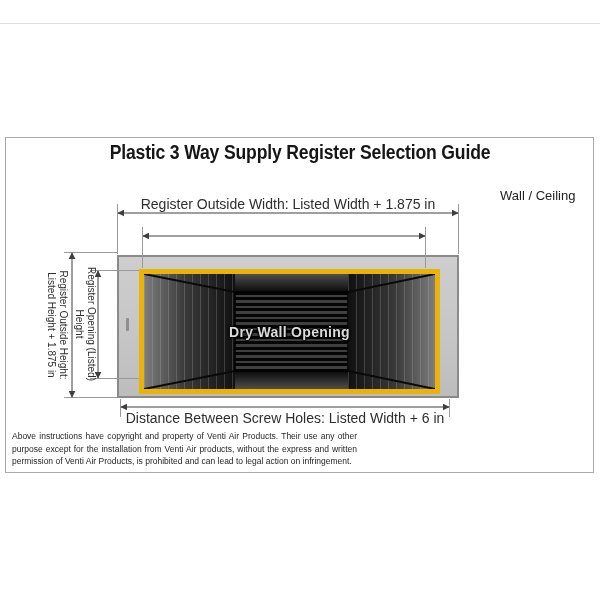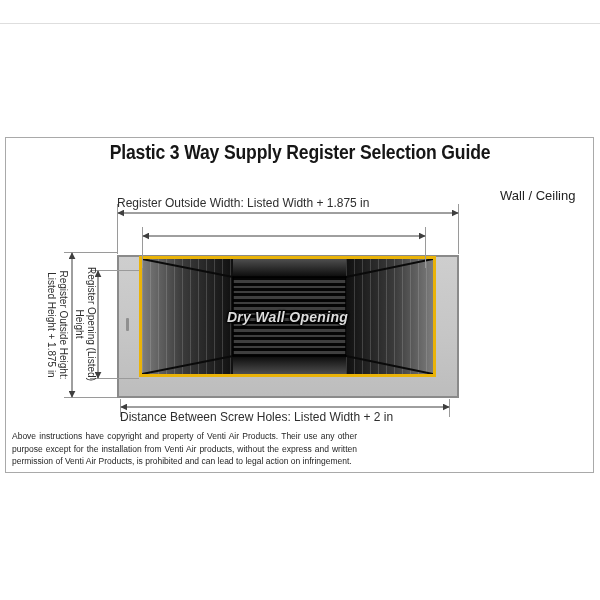--- a/index.html
+++ b/index.html
@@ -11,21 +11,21 @@
   .content-panel{
     position:absolute;left:5px;top:137px;width:589px;height:336px;
     border:1px solid #a9a9a9;background:#ffffff;box-sizing:border-box;
   }
   .title{
     position:absolute;left:0;top:141px;width:600px;text-align:center;
     font-size:20px;font-weight:bold;color:#161616;letter-spacing:-0.2px;
     transform:scaleX(0.88);
   }
   .wall-ceiling{position:absolute;left:500px;top:188px;font-size:13px;color:#222;}
-  .dim-label{position:absolute;font-size:12px;color:#2e2e2e;text-align:left;white-space:nowrap;}
+  .dim-label{position:absolute;font-size:14px;color:#2e2e2e;text-align:center;white-space:nowrap;}
   .lbl-outside-width{left:117px;width:342px;top:196px;}
   .lbl-opening-width{left:142px;width:284px;top:219px;}
   .lbl-screw-holes{left:120px;width:330px;top:410px;}
   .vlabel{
     position:absolute;width:150px;height:24px;font-size:10px;line-height:12px;
     color:#2e2e2e;text-align:center;transform:rotate(90deg);white-space:nowrap;
   }
   .vlabel-outside-height{left:-18px;top:313px;}
   .vlabel-opening-height{left:10px;top:312px;}
   svg.dims{position:absolute;left:0;top:0;width:600px;height:600px;pointer-events:none;}
@@ -33,24 +33,23 @@
   
   .register-frame{
     position:absolute;left:117px;top:255px;width:342px;height:143px;
     background:linear-gradient(180deg,#cecece 0%,#c6c6c6 55%,#bdbdbd 100%);
     border:2px solid #8a8a8a;box-sizing:border-box;
   }
   .screw-slot{position:absolute;width:3px;height:13px;background:#8f8f8f;border-radius:1px;}
   .slot-left{left:7px;top:61px;}
   .slot-right{right:24px;top:57px;}
   .register-dark{
-    position:absolute;left:139px;top:256px;width:291px;height:115px;
-    background:#161616;border:3px solid #eab308;box-sizing:content-box;
+    position:absolute;left:139px;top:269px;width:291px;height:115px;
+    background:#161616;border:5px solid #eab308;box-sizing:content-box;
     overflow:hidden;
-    font-style:italic;
   }
   .fins-left{
     position:absolute;left:0;top:0;width:91px;height:115px;
     background:
       repeating-linear-gradient(90deg,rgba(200,200,200,0.22) 0 1px,rgba(0,0,0,0) 1px 8px),
       linear-gradient(90deg,#7d7d7d 0%,#3a3a3a 45%,#101010 100%);
   }
   .fins-right{
     position:absolute;right:0;top:0;width:87px;height:115px;
     background:
@@ -134,21 +133,21 @@
     <g stroke="#3f3f3f" stroke-width="1">
       <line x1="118" y1="213" x2="458" y2="213" marker-start="url(#arr)" marker-end="url(#arr)"></line>
       <line x1="143" y1="236" x2="425" y2="236" marker-start="url(#arr)" marker-end="url(#arr)"></line>
       <line x1="121" y1="407" x2="449" y2="407" marker-start="url(#arr)" marker-end="url(#arr)"></line>
       <line x1="72" y1="253" x2="72" y2="397" marker-start="url(#arr)" marker-end="url(#arr)"></line>
       <line x1="98" y1="271" x2="98" y2="378" marker-start="url(#arr)" marker-end="url(#arr)"></line>
     </g>
   </svg>
 
   <div class="dim-label lbl-outside-width">Register Outside Width: Listed Width + 1.875 in</div>
-  <div class="dim-label lbl-screw-holes">Distance Between Screw Holes: Listed Width + 2 in</div>
+  <div class="dim-label lbl-screw-holes">Distance Between Screw Holes: Listed Width + 6 in</div>
 
   <div class="vlabel vlabel-outside-height">
     <div>Register Outside Height:</div>
     <div>Listed Height + 1.875 in</div>
   </div>
   <div class="vlabel vlabel-opening-height">
     <div>Register Opening (Listed)</div>
     <div>Height</div>
   </div>
 

